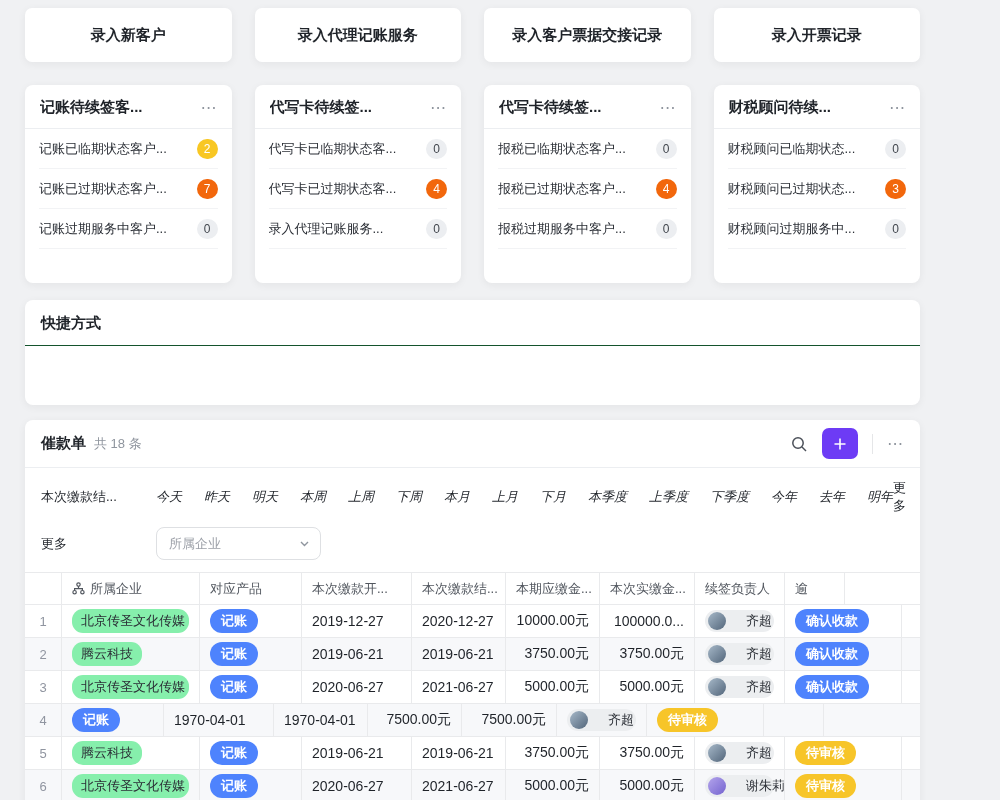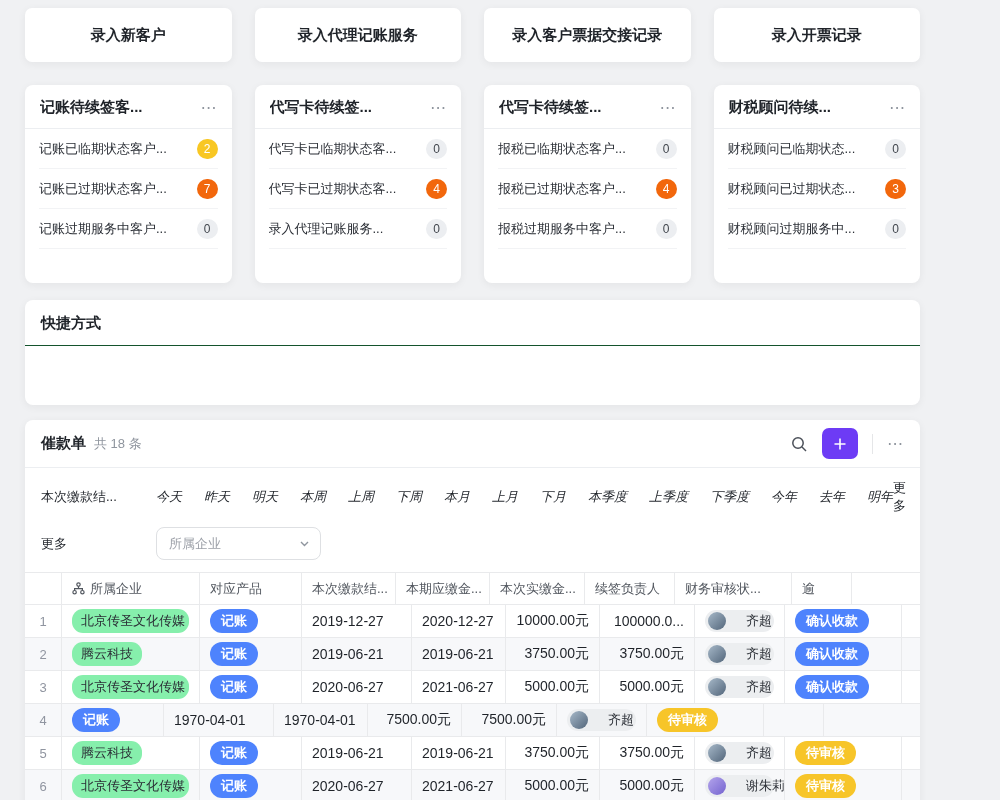--- a/index.html
+++ b/index.html
@@ -236,34 +236,34 @@
                 <circle cx="2.6" cy="10.2" r="1.7"></circle>
                 <circle cx="10.4" cy="10.2" r="1.7"></circle>
                 <path d="M6.5 4.4v2.2M6.5 6.6H2.6v1.9M6.5 6.6h3.9v1.9"></path>
               </svg>
             </span>
             <span>所属企业</span>
           </div>
           <div class="cell" style="width: 102px;">
             <span>对应产品</span>
           </div>
+          <div class="cell" style="width: 110px;">
+            <span>本次缴款开...</span>
+          </div>
           <div class="cell" style="width: 94px;">
             <span>本次缴款结...</span>
           </div>
           <div class="cell" style="width: 94px;">
             <span>本期应缴金...</span>
           </div>
           <div class="cell" style="width: 95px;">
             <span>本次实缴金...</span>
           </div>
           <div class="cell" style="width: 90px;">
             <span>续签负责人</span>
-          </div>
-          <div class="cell" style="width: 117px;">
-            <span>财务审核状...</span>
           </div>
           <div class="cell" style="width: 60px;">
             <span>逾</span>
           </div>
         </div>
         <div class="t-row">
           <div class="cell center" style="width: 37px;">1</div>
           <div class="cell" style="width: 138px;">
             <span class="pill-gray">北京传圣文化传媒</span>
           </div>

